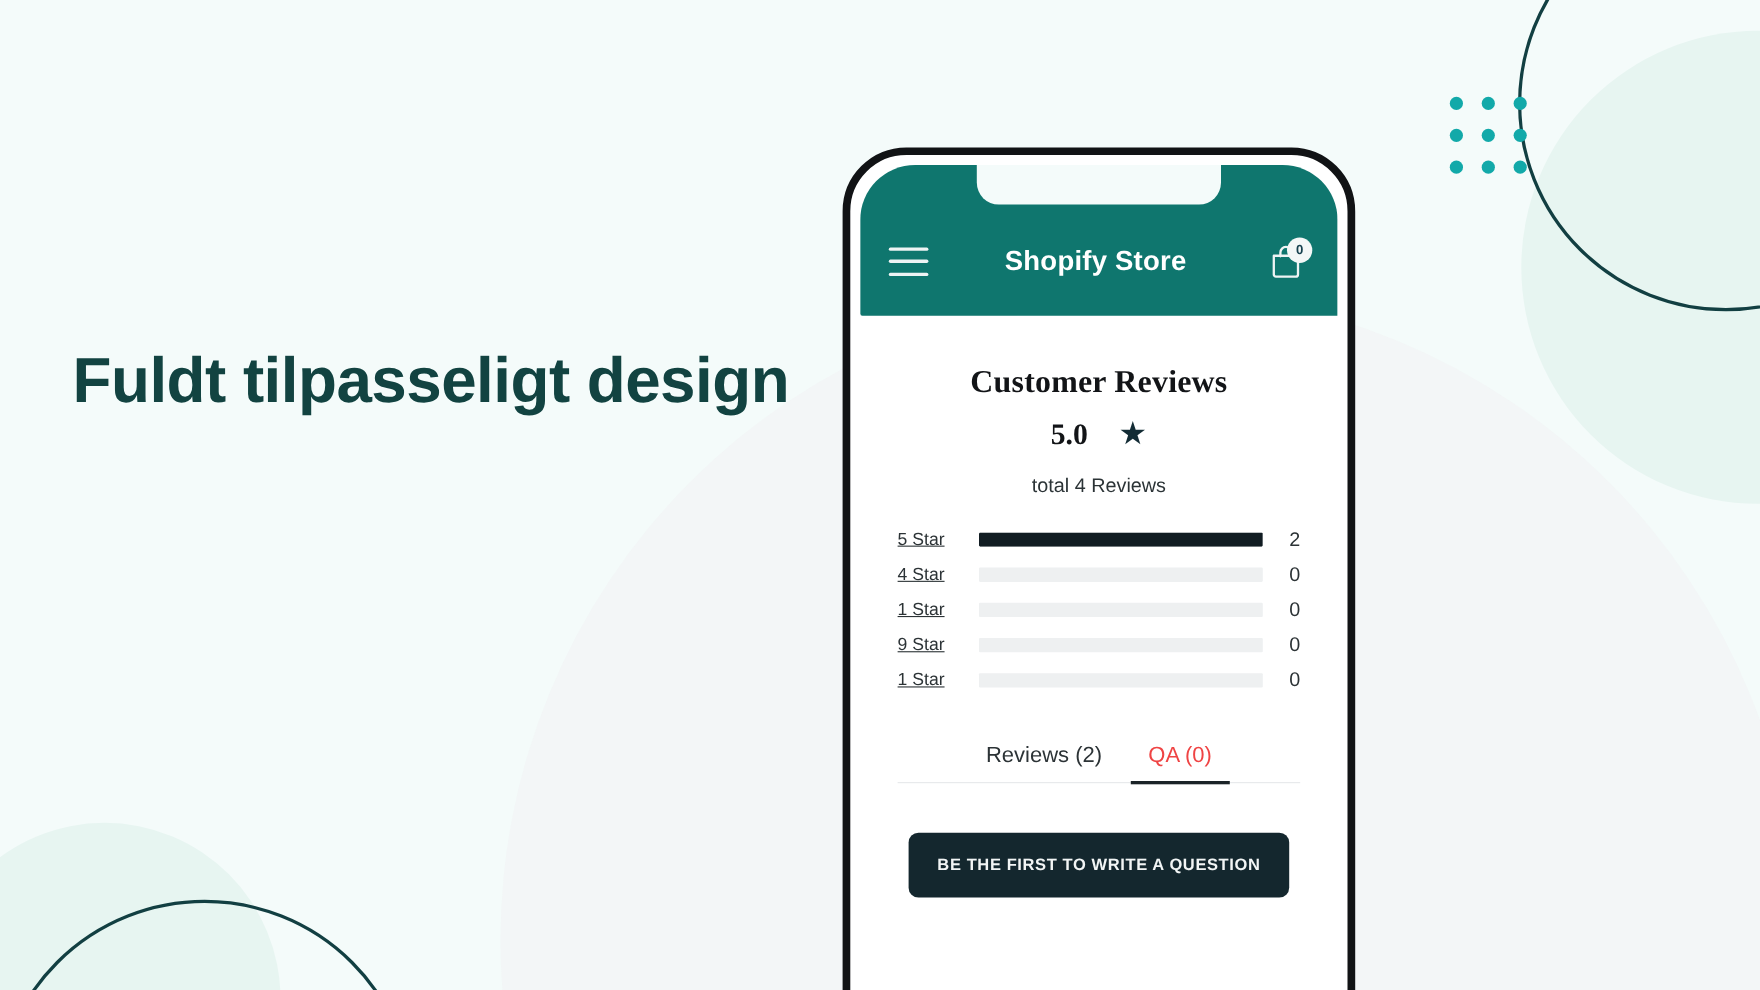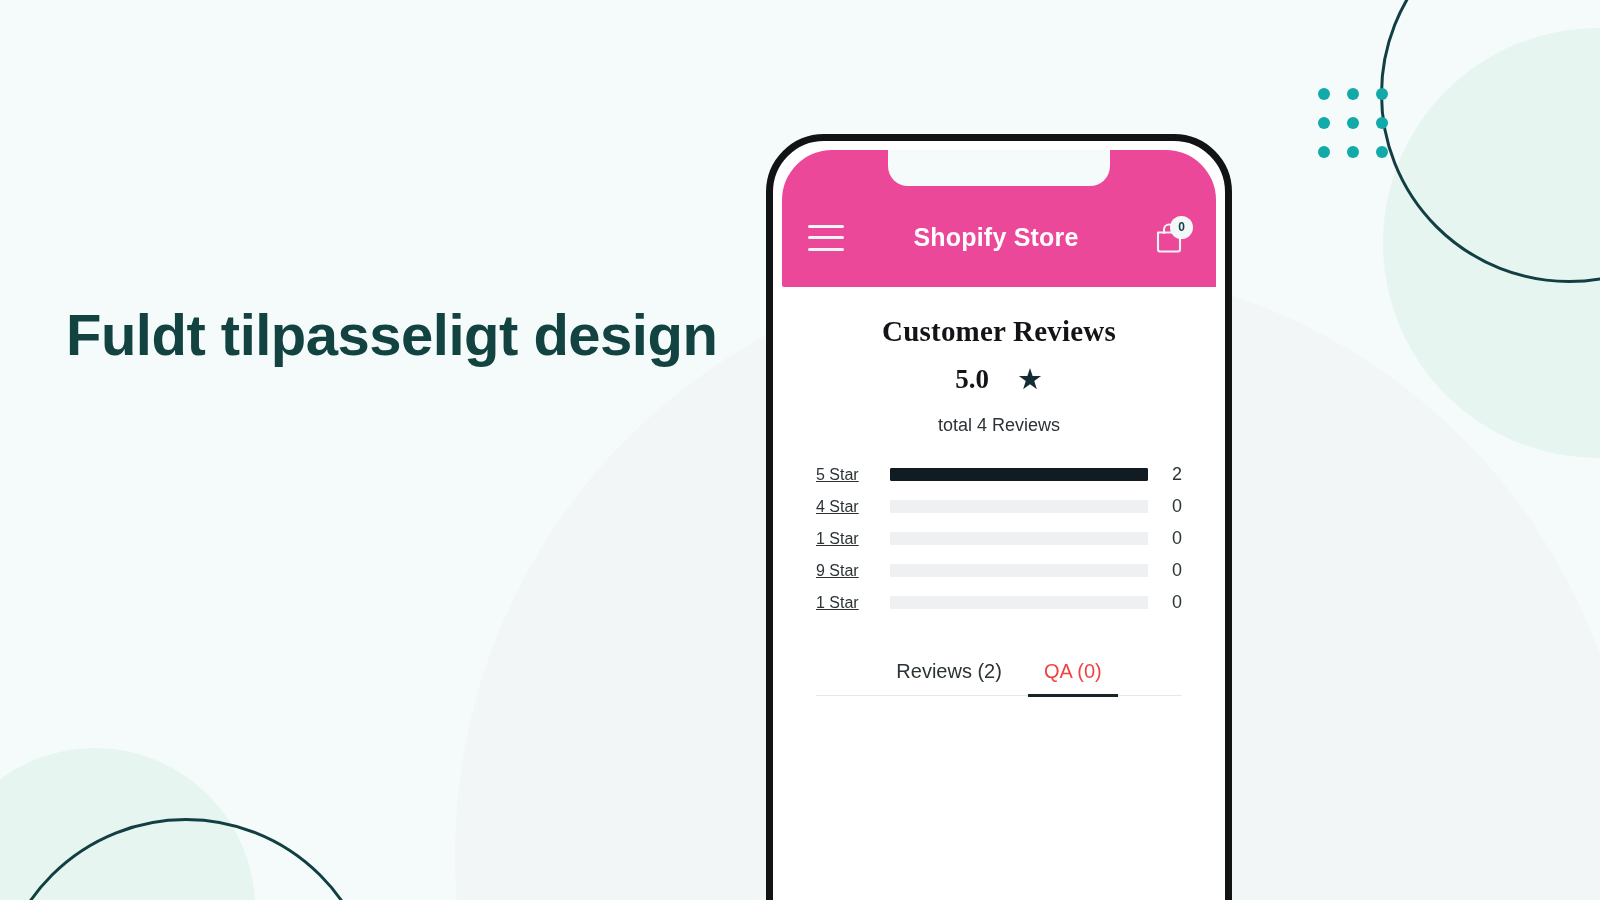--- a/index.html
+++ b/index.html
@@ -68,21 +68,21 @@
   }
   .dot-grid i {
     display:block; width:12px; height:12px;
     border-radius:50%;
     background:#12a9a9;
   }
 
   
   .copy {
     position:absolute;
-    left:66px; top:298px;
+    left:66px; top:309px;
     width:660px;
   }
   .headline {
     font-size:58px;
     font-weight:700;
     line-height:1.28;
     letter-spacing:-0.5px;
     color:#124341;
   }
   .subcopy {
@@ -108,21 +108,21 @@
     inset:9px;
     border-radius:50px;
     background:#ffffff;
     overflow:hidden;
   }
 
   
   .app-header {
     position:relative;
     height:137px;
-    background:#ec4899;
+    background:#0f766e;
     border-bottom-left-radius:2px;
   }
   .notch {
     position:absolute;
     left:50%;
     transform:translateX(-50%);
     top:-2px;
     width:222px; height:38px;
     background:#f4fbfa;
     border-bottom-left-radius:20px;
@@ -168,21 +168,21 @@
     border-radius:50%;
     background:#f3f7f7;
     color:#16414f;
     font-size:12px;
     font-weight:700;
     display:flex; align-items:center; justify-content:center;
   }
 
   
   .app-body {
-    padding:28px 34px 0 34px;
+    padding:44px 34px 0 34px;
   }
   .reviews-title {
     text-align:center;
     font-family:"Liberation Serif", serif;
     font-size:29px;
     font-weight:700;
     color:#121417;
     letter-spacing:.2px;
   }
   .score-row {
@@ -390,18 +390,21 @@
               </div>
               <span class="bar-count">0</span>
             </div>
           </div>
 
         <div class="tabs" id="tabs">
             <div class="tab">Reviews (2)</div>
             <div class="tab active">QA (0)</div>
           </div>
 
+        <div class="cta-wrap">
+          <button class="cta">BE THE FIRST TO WRITE A QUESTION</button>
+        </div>
 
       </div>
     </div>
   </div>
 
 </div>
 
 </body></html>

